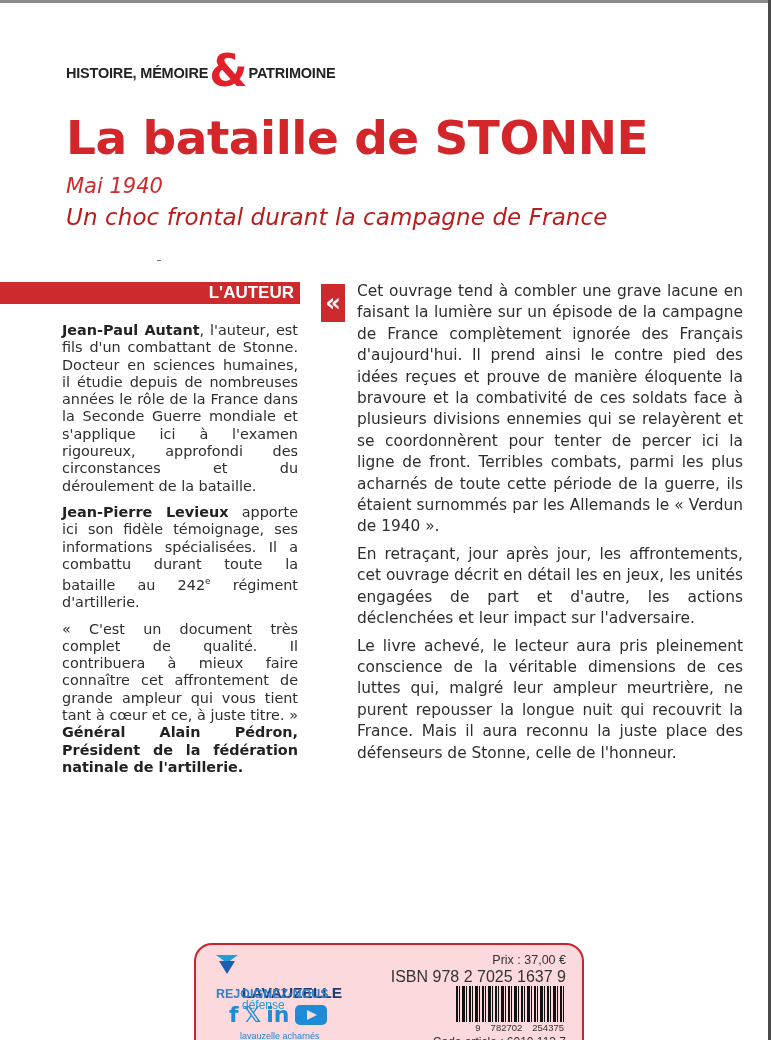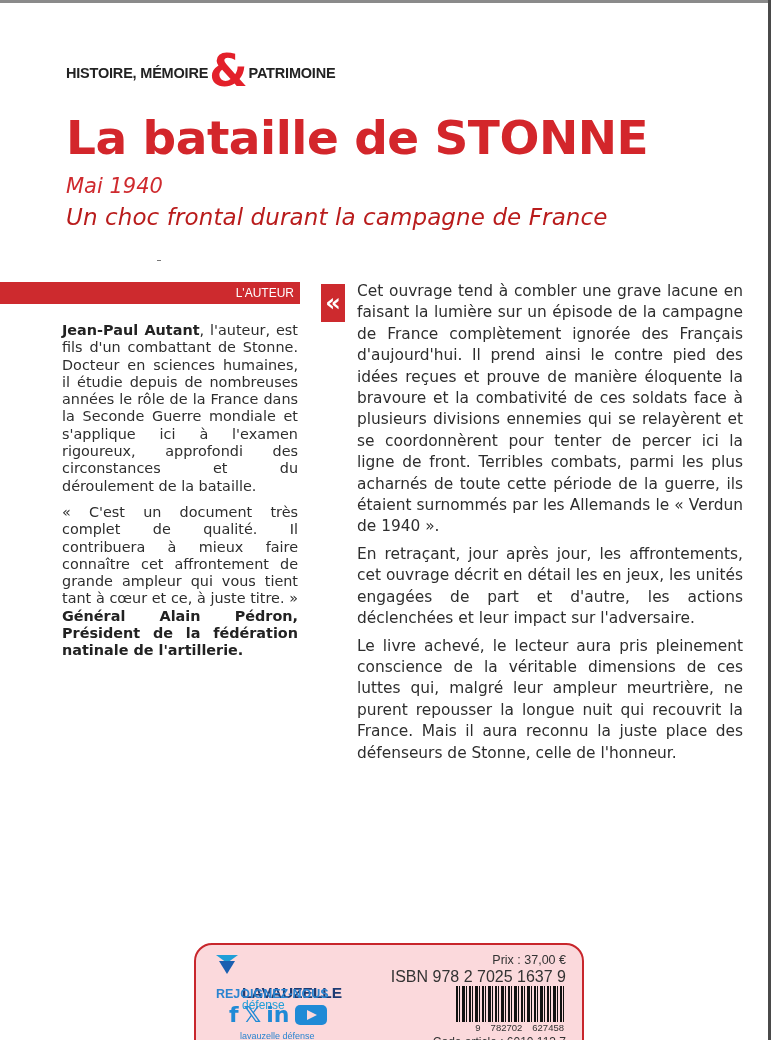--- a/index.html
+++ b/index.html
@@ -13,21 +13,21 @@
     .series-text { font-family: "Liberation Sans", sans-serif; font-weight: 700; font-size: 14.5px; color: #222; letter-spacing: -0.2px; }
     .series-amp { font-family: "DejaVu Sans", sans-serif; font-weight: 700; font-size: 44px; color: #e3202a; line-height: 30px; margin: 0 1px; position: relative; top: -2px; }
 
     .title { position: absolute; left: 66px; top: 110px; font-family: "DejaVu Sans", sans-serif; font-weight: 700; font-size: 47px; color: #d3262b; letter-spacing: -0.5px; white-space: nowrap; }
     .subtitle-date { position: absolute; left: 66px; top: 174px; font-family: "DejaVu Sans", sans-serif; font-style: italic; font-size: 21px; color: #cf2a2e; font-weight: 300; }
     .subtitle-main { position: absolute; left: 66px; top: 204px; font-family: "DejaVu Sans", sans-serif; font-style: italic; font-size: 23px; color: #b91c1c; letter-spacing: 0.1px; white-space: nowrap; }
 
     .dash-mark { position: absolute; left: 157px; top: 260px; width: 4px; height: 1px; background: #777; }
 
     .author-bar { position: absolute; left: 0; top: 282px; width: 300px; height: 22px; background: #cd2a2e; display: flex; align-items: center; justify-content: flex-end; padding-right: 6px; }
-    .author-bar span { color: #fff; font-family: "Liberation Sans", sans-serif; font-weight: 400; font-size: 12px; }
+    .author-bar span { color: #fff; font-family: "Liberation Sans", sans-serif; font-weight: 700; font-size: 17px; }
 
     .left-col { position: absolute; left: 62px; top: 322px; width: 236px; font-family: "DejaVu Sans", sans-serif; font-size: 14.4px; line-height: 17.3px; color: #2e2e2e; text-align: justify; }
     .left-col p { margin-bottom: 9px; }
     .left-col b { font-weight: 700; color: #222; }
 
     .quote-badge { position: absolute; left: 321px; top: 284px; width: 24px; height: 38px; background: #cd2a2e; color: #fff; font-family: "DejaVu Sans", sans-serif; font-weight: 700; font-size: 24px; display: flex; align-items: center; justify-content: center; }
 
     .right-col { position: absolute; left: 357px; top: 281px; width: 386px; font-family: "DejaVu Sans", sans-serif; font-size: 15.4px; line-height: 21.4px; color: #2e2e2e; text-align: justify; }
     .right-col p { margin-bottom: 6px; }
 
@@ -66,20 +66,21 @@
 <div class="subtitle-date">Mai 1940</div>
 <div class="subtitle-main">Un choc frontal durant la campagne de France</div>
 <div class="dash-mark"></div>
 
 <div class="author-bar">
   <span>L'AUTEUR</span>
 </div>
 
 <div class="left-col">
   <p><b>Jean-Paul Autant</b><span>, l'auteur, est fils d'un combattant de Stonne. Docteur en sciences humaines, il étudie depuis de nombreuses années le rôle de la France dans la Seconde Guerre mondiale et s'applique ici à l'examen rigoureux, approfondi des circonstances et du déroulement de la bataille.</span></p>
+  <p><b>Jean-Pierre Levieux</b><span> apporte ici son fidèle témoignage, ses informations spécialisées. Il a combattu durant toute la bataille au 242</span><sup style="font-size:9px;">e</sup><span> régiment d'artillerie.</span></p>
   <p><span>« C'est un document très complet de qualité. Il contribuera à mieux faire connaître cet affrontement de grande ampleur qui vous tient tant à cœur et ce, à juste titre. » </span><b>Général Alain Pédron, Président de la fédération natinale de l'artillerie.</b></p>
 </div>
 
 <div class="quote-badge">«</div>
 
 <div class="right-col">
   <p>Cet ouvrage tend à combler une grave lacune en faisant la lumière sur un épisode de la campagne de France complètement ignorée des Français d'aujourd'hui. Il prend ainsi le contre pied des idées reçues et prouve de manière éloquente la bravoure et la combativité de ces soldats face à plusieurs divisions ennemies qui se relayèrent et se coordonnèrent pour tenter de percer ici la ligne de front. Terribles combats, parmi les plus acharnés de toute cette période de la guerre, ils étaient surnommés par les Allemands le « Verdun de 1940 ».</p>
   <p>En retraçant, jour après jour, les affrontements, cet ouvrage décrit en détail les en jeux, les unités engagées de part et d'autre, les actions déclenchées et leur impact sur l'adversaire.</p>
   <p>Le livre achevé, le lecteur aura pris pleinement conscience de la véritable dimensions de ces luttes qui, malgré leur ampleur meurtrière, ne purent repousser la longue nuit qui recouvrit la France. Mais il aura reconnu la juste place des défenseurs de Stonne, celle de l'honneur.</p>
 </div>
@@ -95,24 +96,24 @@
       <div class="pub-sub">défense</div>
     </div>
   </div>
   <div class="join">REJOIGNEZ-NOUS</div>
   <div class="socials">
     <span>f</span>
     <span>𝕏</span>
     <span>in</span>
     <span class="yt"></span>
   </div>
-  <div class="handle">lavauzelle défense</div>
+  <div class="handle">lavauzelle acharnés</div>
 
   <div class="price">Prix : 37,00 €</div>
   <div class="isbn">ISBN 978 2 7025 1637 9</div>
   <div class="barcode"></div>
   <div class="barcode-digits">
     <span>9</span>
     <span>782702</span>
-    <span>627458</span>
+    <span>254375</span>
   </div>
   <div class="code-article">Code article : 6010 113 7</div>
 </div>
 
 </body></html>

